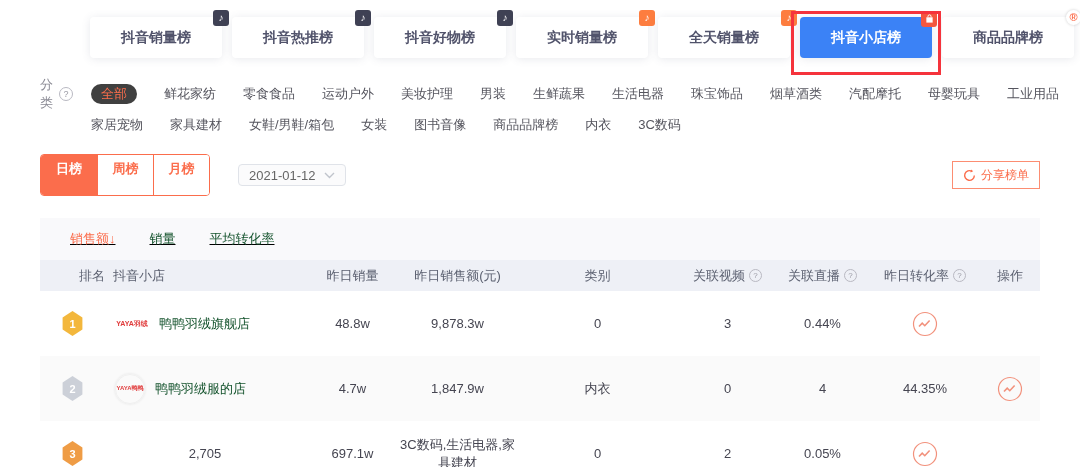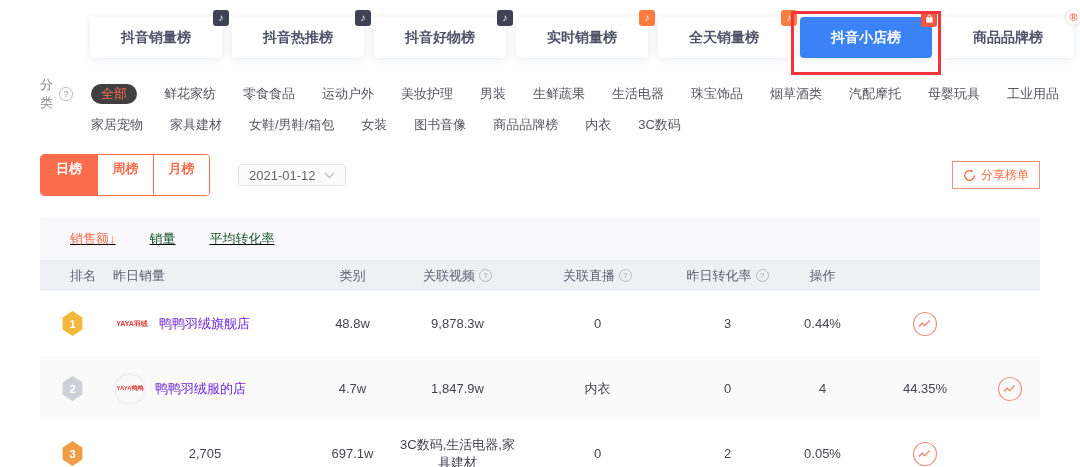--- a/index.html
+++ b/index.html
@@ -68,41 +68,41 @@
     padding: 12px 10px; font-size: 12px; cursor: pointer;
   }
   
   .panel { margin: 22px 40px 0 40px; width: 1000px; }
   .sort-row { background: #f9f9fb; padding: 12px 0 12px 30px; display: flex; gap: 34px; font-size: 13px; text-decoration: underline; }
   .sort-item { color: #14532d; cursor: pointer; }
   .sort-item.active { color: #fb6d4c; }
   .grid9 { display: grid; grid-template-columns: 65px 200px 95px 115px 165px 95px 95px 110px 60px; }
   .thead { background: #eef0f6; height: 31px; align-items: center; font-size: 13px; color: #5b6070; }
   .th { display: flex; align-items: center; justify-content: center; gap: 4px; }
-  .th:nth-child(1) { justify-content: center; padding-left: 21px; }
+  .th:nth-child(1) { justify-content: flex-end; padding-left: 21px; }
   .th:nth-child(2) { justify-content: flex-start; padding-left: 8px; }
   .th .qicon { width: 13px; height: 13px; font-size: 8px; }
   .trow { height: 65px; align-items: center; font-size: 13px; color: #454551; }
   .trow:nth-child(even) { background: #fafafa; }
   .td { text-align: center; }
   .td-rank { display: flex; justify-content: center; }
   .medal {
     width: 22px; height: 25px; display: flex; align-items: center; justify-content: center;
     color: #fff; font-size: 11px; font-weight: bold;
     clip-path: polygon(50% 0, 95% 26%, 95% 74%, 50% 100%, 5% 74%, 5% 26%);
   }
   .medal.m1 { background: #f3b73c; }
   .medal.m2 { background: #ccd0d8; }
   .medal.m3 { background: #ef9c45; }
   .shop-cell { display: flex; align-items: center; gap: 10px; padding-left: 10px; text-align: left; }
   .logo { width: 30px; height: 30px; border-radius: 50%; display: flex; align-items: center; justify-content: center; flex: none; }
   .logo.text { width: 34px; height: auto; border-radius: 0; color: #e03a3a; font-size: 7px; font-weight: bold; letter-spacing: 0; }
   .logo.circle-outline { border: 1px solid #f0f0f0; box-shadow: 0 0 3px rgba(0,0,0,.10); color: #e03a3a; font-size: 6px; font-weight: bold; }
   .logo.circle-orange { background: #ff6709; color: #fff; font-weight: bold; font-size: 13px; }
-  .shop-name { color: #6d28d9; cursor: pointer; }
+  .shop-name { color: #14532d; cursor: pointer; }
   .trend-btn { width: 26px; height: 26px; color: #f2917c; margin: 0 auto; cursor: pointer; display: block; }
   .chev-icon { display: inline-flex; }
 </style>
 </head>
 <body>
 
 <div class="tabbar" id="tabbar-mount">
     <div class="tab">
     <span class="tab-label">抖音销量榜</span>
   <span class="tab-badge douyin-dark">♪</span>
@@ -202,21 +202,27 @@
   <div class="sort-row" id="sort-mount">
       <span class="sort-item active"><span>销售额</span><span class="sort-arrow">↓</span></span>
       <span class="sort-item"><span>销量</span><span class="sort-arrow"></span></span>
       <span class="sort-item"><span>平均转化率</span><span class="sort-arrow"></span></span>
     </div>
   <div class="thead grid9" id="thead-mount">
       <div class="th">
         <span>排名</span>
       </div>
       <div class="th">
+        <span>抖音小店</span>
+      </div>
+      <div class="th">
         <span>昨日销量</span>
+      </div>
+      <div class="th">
+        <span>昨日销售额(元)</span>
       </div>
       <div class="th">
         <span>类别</span>
       </div>
       <div class="th">
         <span>关联视频</span>
         <span class="qicon">?</span>
       </div>
       <div class="th">
         <span>关联直播</span>

